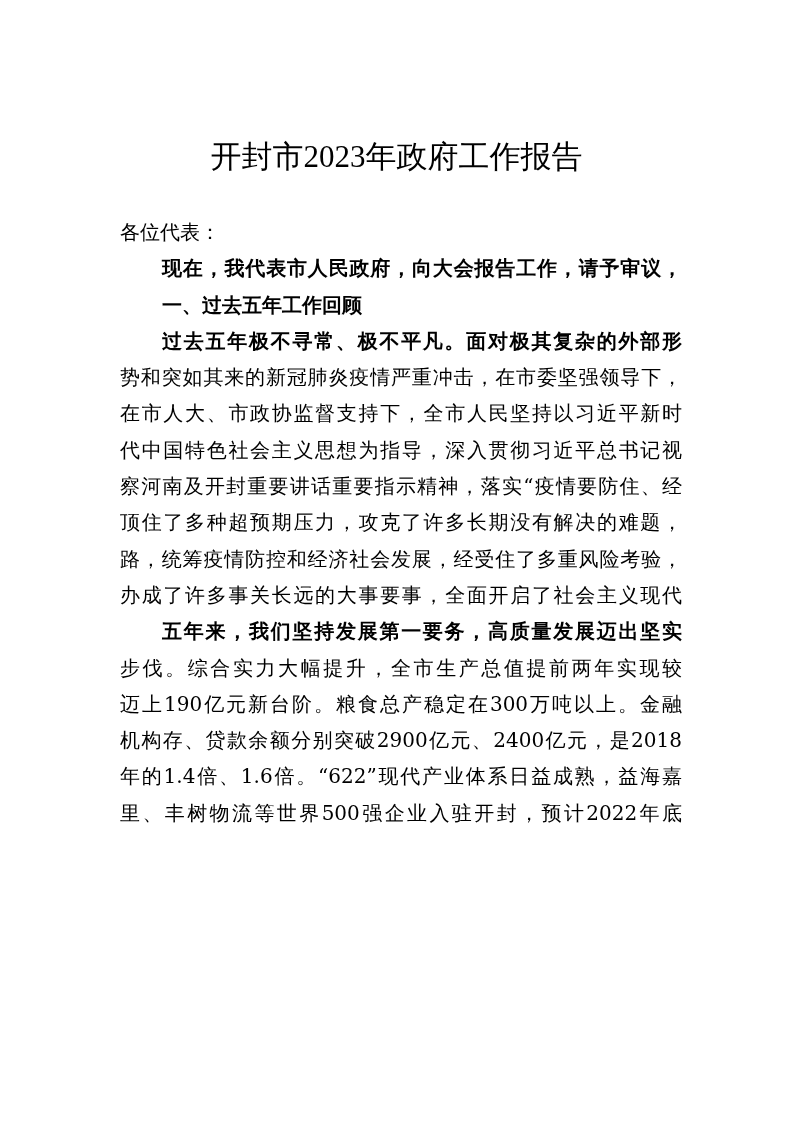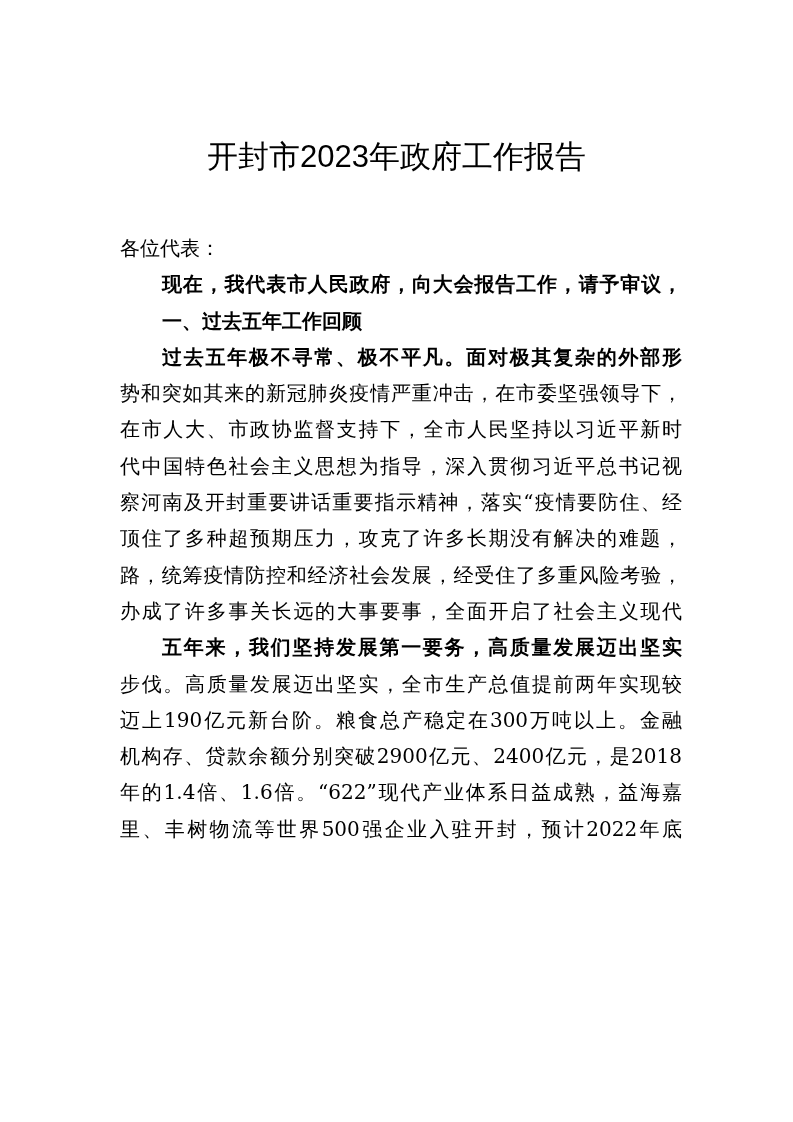--- a/index.html
+++ b/index.html
@@ -1,20 +1,20 @@
 <!DOCTYPE html>
 <html><head>
 <meta charset="utf-8">
 <style>
   html, body { margin: 0; padding: 0; background: #ffffff; }
   body { width: 793px; height: 1122px; position: relative; overflow: hidden;
          font-family: "DejaVu Serif", "Liberation Serif", serif; color: #000; }
   .title { position: absolute; top: 136px; left: 0; width: 793px; text-align: center;
-           font-family: Liberation Sans, sans-serif; font-size: 31px; letter-spacing: 0px; }
-  .body { position: absolute; top: 230px; left: 120px; width: 562px; }
+           font-family: Liberation Serif, serif; font-size: 31px; letter-spacing: 0px; }
+  .body { position: absolute; top: 214px; left: 120px; width: 562px; }
   .line { height: 36.3px; line-height: 36.3px; font-size: 20px; white-space: nowrap;
           text-align: justify; text-align-last: justify; letter-spacing: 0; }
   .line.last { text-align-last: left; }
   .indent { padding-left: 42px; font-weight: bold; }
   .heading { font-family: "DejaVu Sans", "Liberation Sans", sans-serif; font-weight: bold; font-size: 20px; }
 </style>
 </head>
 <body>
 
 <div class="title">开封市2023年政府工作报告</div>
@@ -30,19 +30,19 @@
     <div class="line">势和突如其来的新冠肺炎疫情严重冲击，在市委坚强领导下，</div>
     <div class="line">在市人大、市政协监督支持下，全市人民坚持以习近平新时</div>
     <div class="line">代中国特色社会主义思想为指导，深入贯彻习近平总书记视</div>
     <div class="line">察河南及开封重要讲话重要指示精神，落实“疫情要防住、经</div>
     <div class="line">顶住了多种超预期压力，攻克了许多长期没有解决的难题，</div>
     <div class="line">路，统筹疫情防控和经济社会发展，经受住了多重风险考验，</div>
     <div class="line">办成了许多事关长远的大事要事，全面开启了社会主义现代</div>
   </div>
   <div>
     <div class="line indent">五年来，我们坚持发展第一要务，高质量发展迈出坚实</div>
-    <div class="line">步伐。高质量发展迈出坚实，全市生产总值提前两年实现较</div>
+    <div class="line">步伐。综合实力大幅提升，全市生产总值提前两年实现较</div>
     <div class="line">迈上190亿元新台阶。粮食总产稳定在300万吨以上。金融</div>
     <div class="line">机构存、贷款余额分别突破2900亿元、2400亿元，是2018</div>
     <div class="line">年的1.4倍、1.6倍。“622”现代产业体系日益成熟，益海嘉</div>
     <div class="line">里、丰树物流等世界500强企业入驻开封，预计2022年底</div>
   </div>
 </div>
 
 </body></html>

